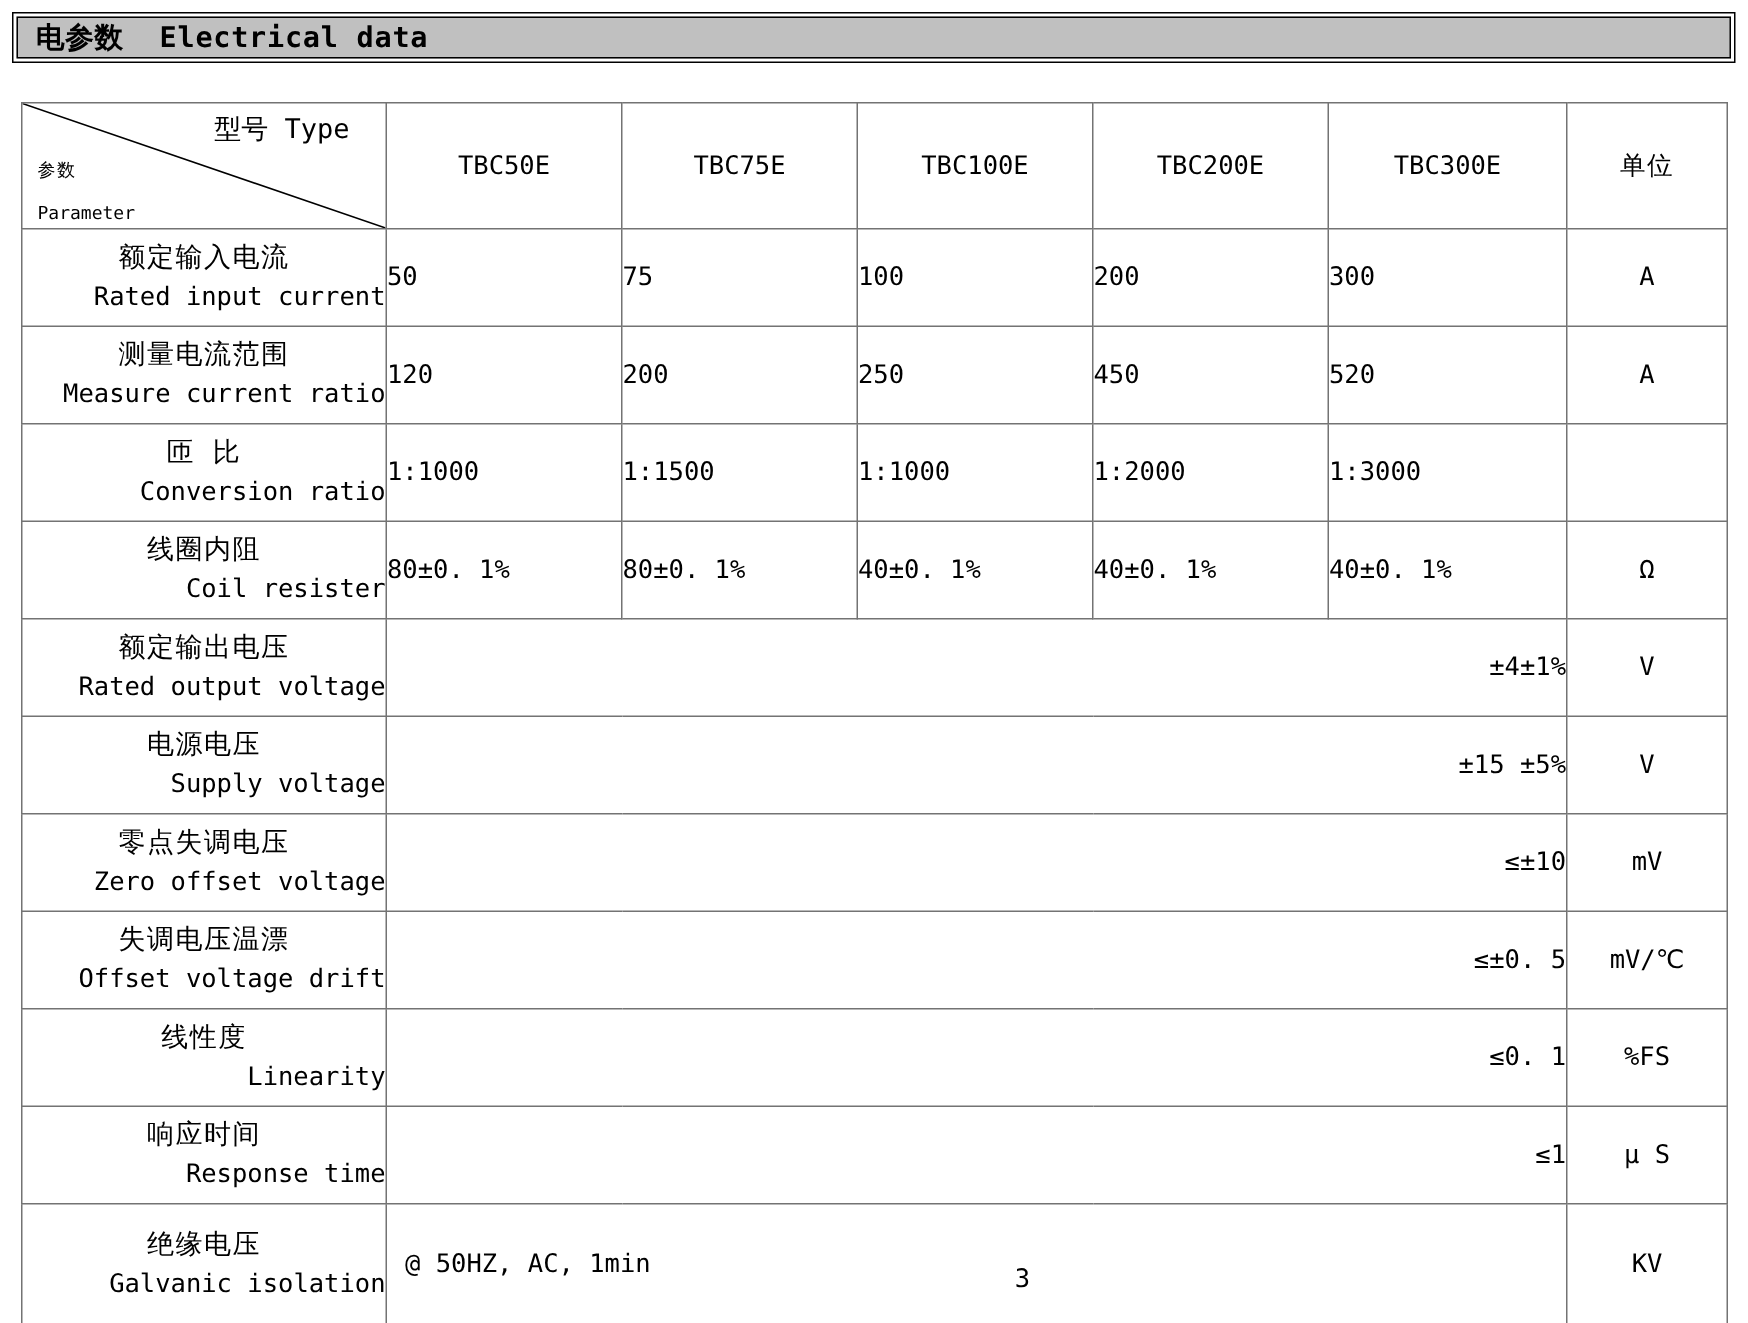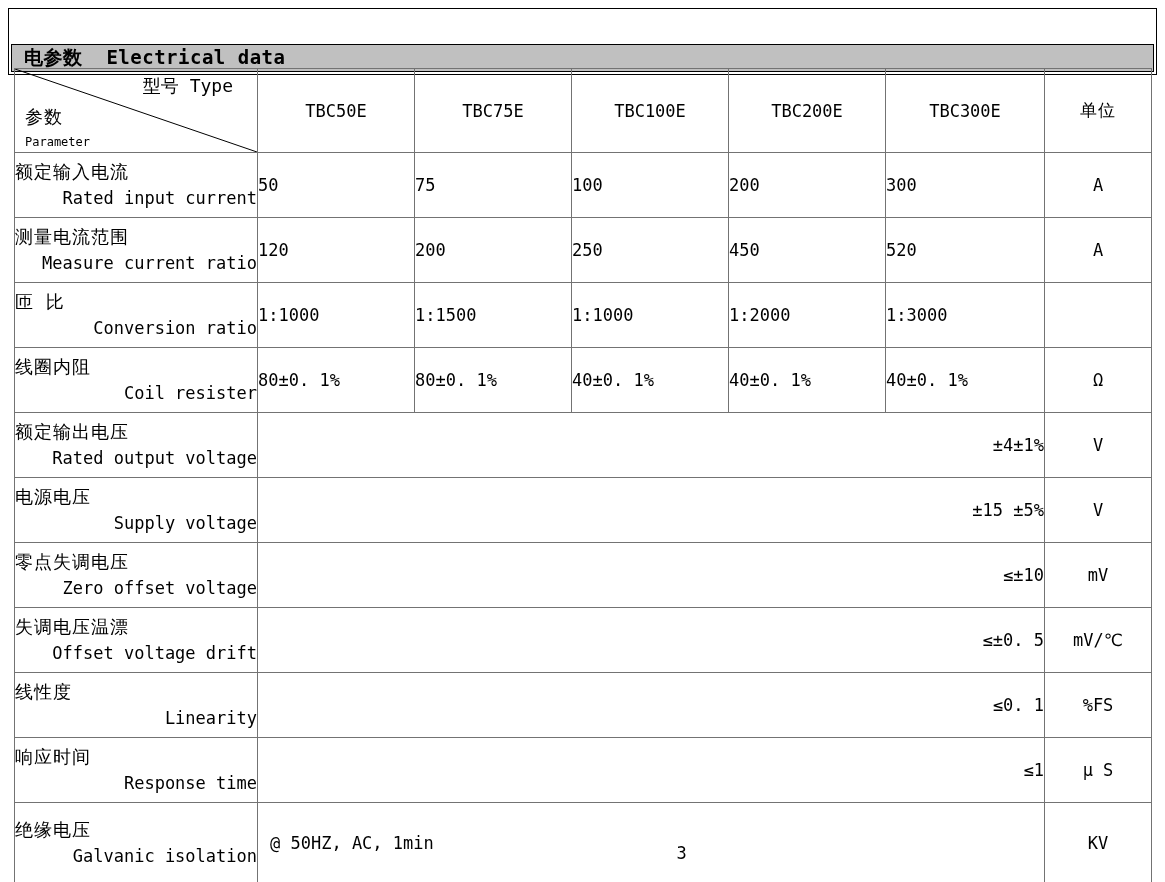--- a/index.html
+++ b/index.html
@@ -23,21 +23,20 @@
   .title-bar-inner {
     border: 1px solid #000;
     background: #c0c0c0;
     height: 28px;
     display: flex; align-items: center;
     padding: 0 12px;
     font-size: 19px;
     font-weight: bold;
     white-space: pre;
     letter-spacing: 0.5px;
-    margin-top: 33px;
   }
 
   
   .table-wrap { position: absolute; left: 14px; top: 68px; }
   table.spec {
     border-collapse: collapse;
     table-layout: fixed;
     width: 1137px;
   }
   table.spec td {
@@ -51,28 +50,28 @@
   tr.h-last   { height: 66px; }
 
   
   .diag-cell { position: relative; }
   .diag-cell svg.diag {
     position: absolute; left: 0; top: 0;
     width: 100%; height: 100%;
     display: block;
   }
   .diag-top  { position: absolute; top: 5px;  right: 24px; font-size: 18px; white-space: pre; }
-  .diag-mid  { position: absolute; top: 36px; left: 10px;  font-size: 18px; letter-spacing: 1px; text-align: center; }
+  .diag-mid  { position: absolute; top: 36px; left: 10px;  font-size: 12px; letter-spacing: 1px; text-align: center; }
   .diag-bot  { position: absolute; bottom: 3px; left: 10px; font-size: 12px; }
 
   .model-cell { text-align: center; }
   .unit-head  { text-align: center; letter-spacing: 1px; }
 
   .label-cell { padding-left: 10px; line-height: 27px; }
-  .label-zh   { display: block; font-size: 18px; letter-spacing: 1px; white-space: pre; }
+  .label-zh   { display: block; font-size: 18px; letter-spacing: 1px; white-space: pre; text-align: center; }
   .label-en   { display: block; font-size: 17px; text-align: right; }
 
   .value-cell { text-align: left; white-space: pre; }
   .unit-cell  { text-align: center; white-space: pre; }
 
   .merged-cell { text-align: right; white-space: pre; }
   .cond-cell { position: relative; text-align: center; white-space: pre; }
   .cond-text {
     position: absolute; left: 12px; top: 50%;
     transform: translateY(-50%);

